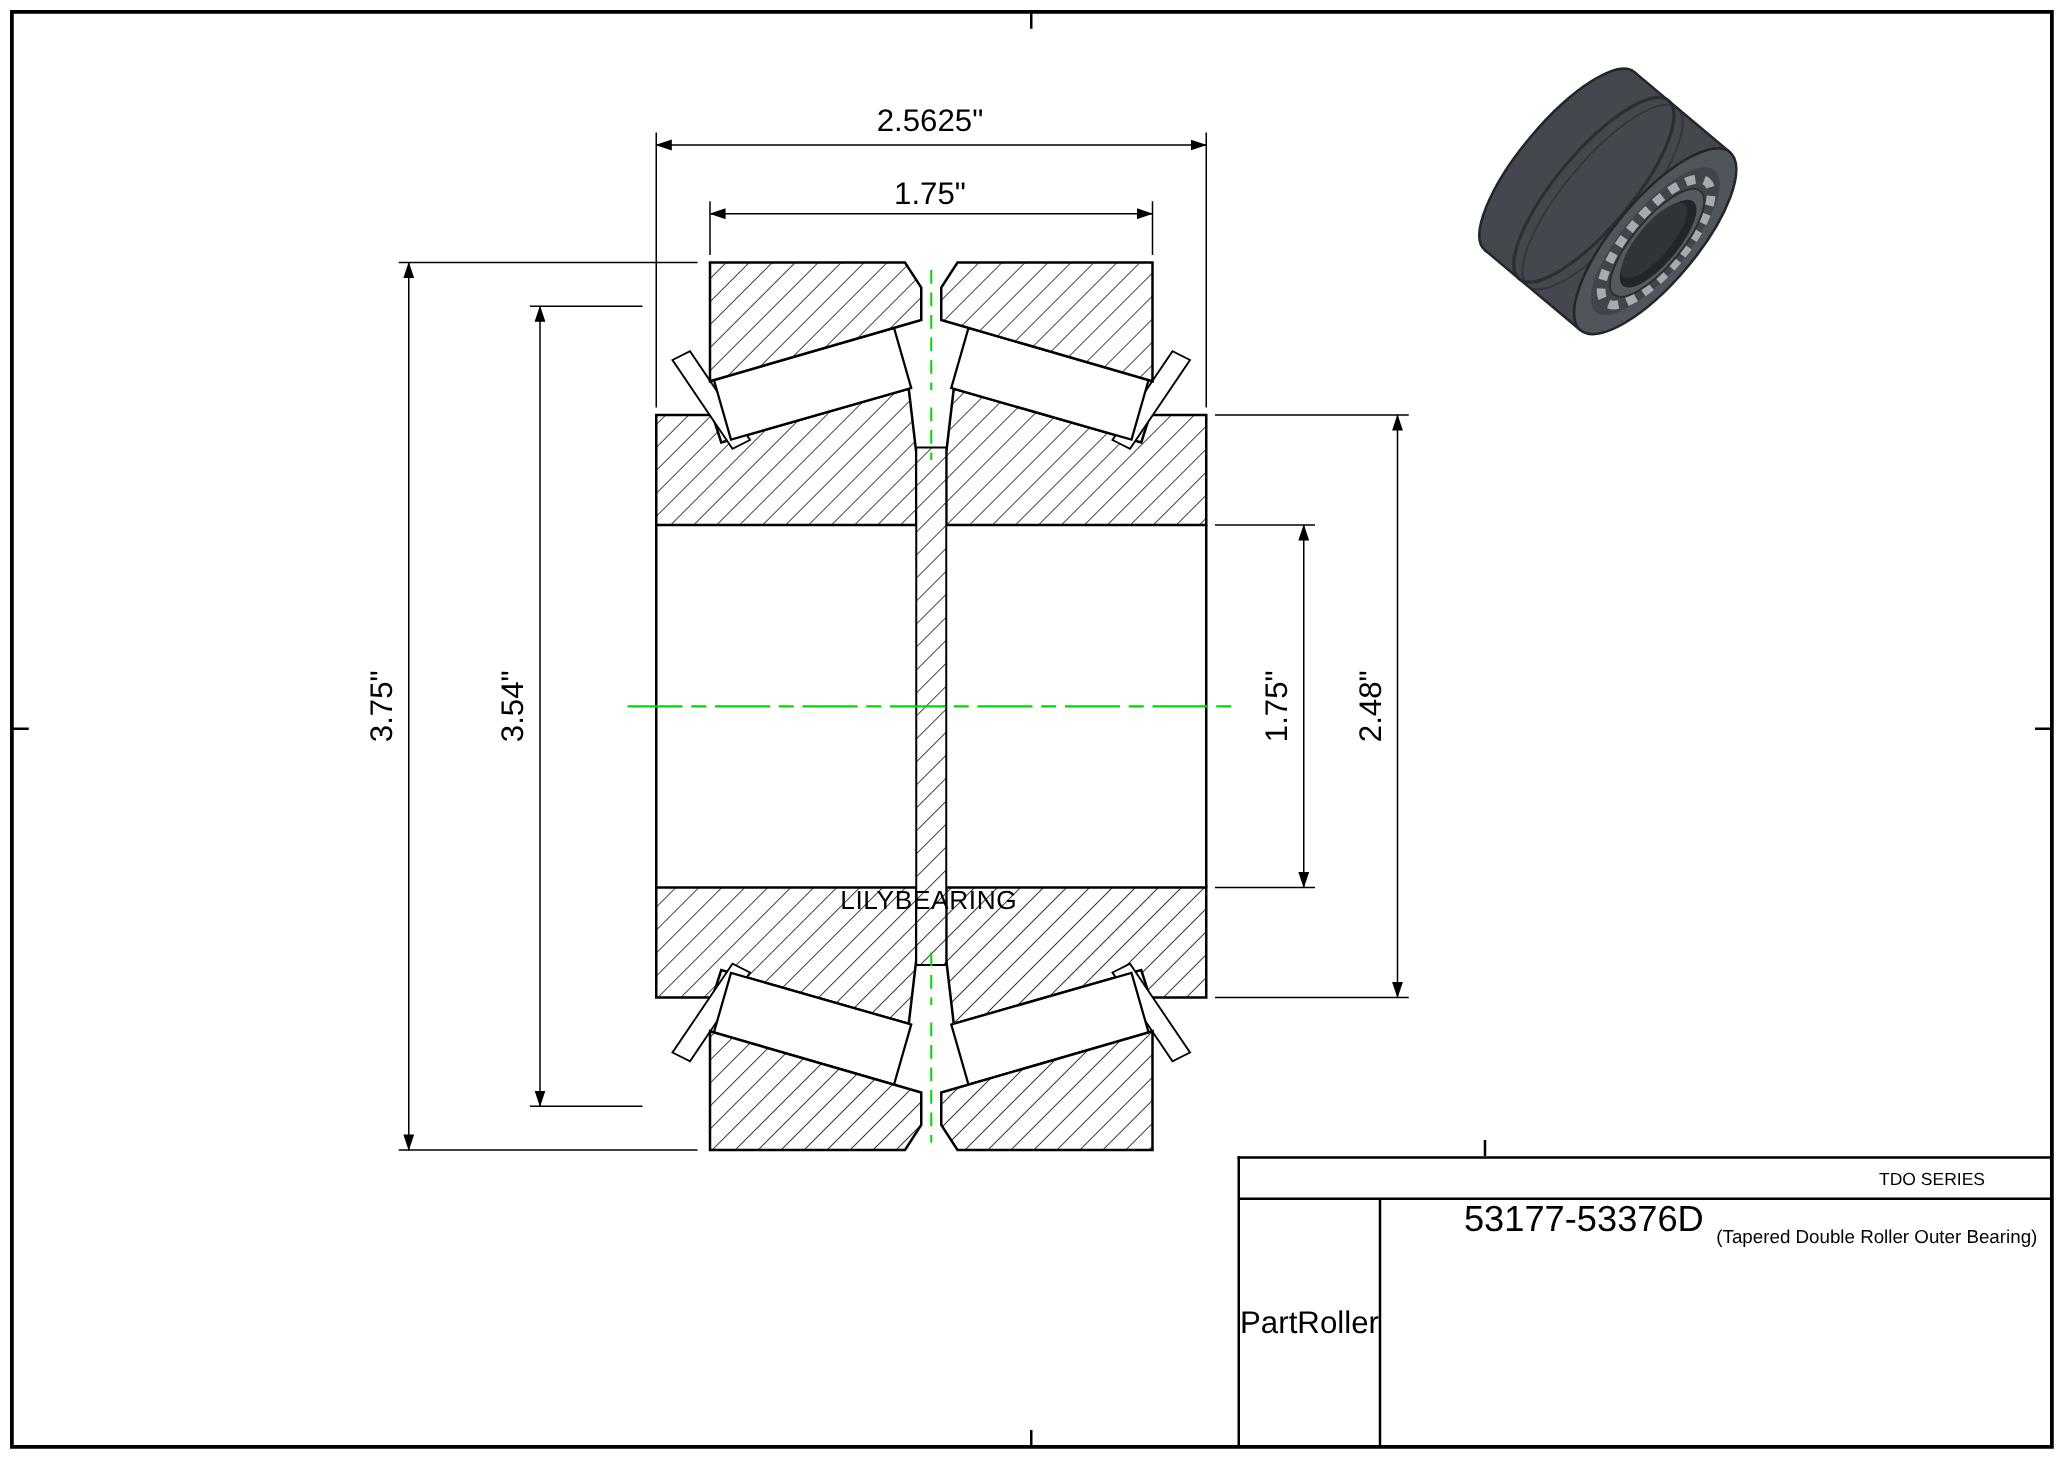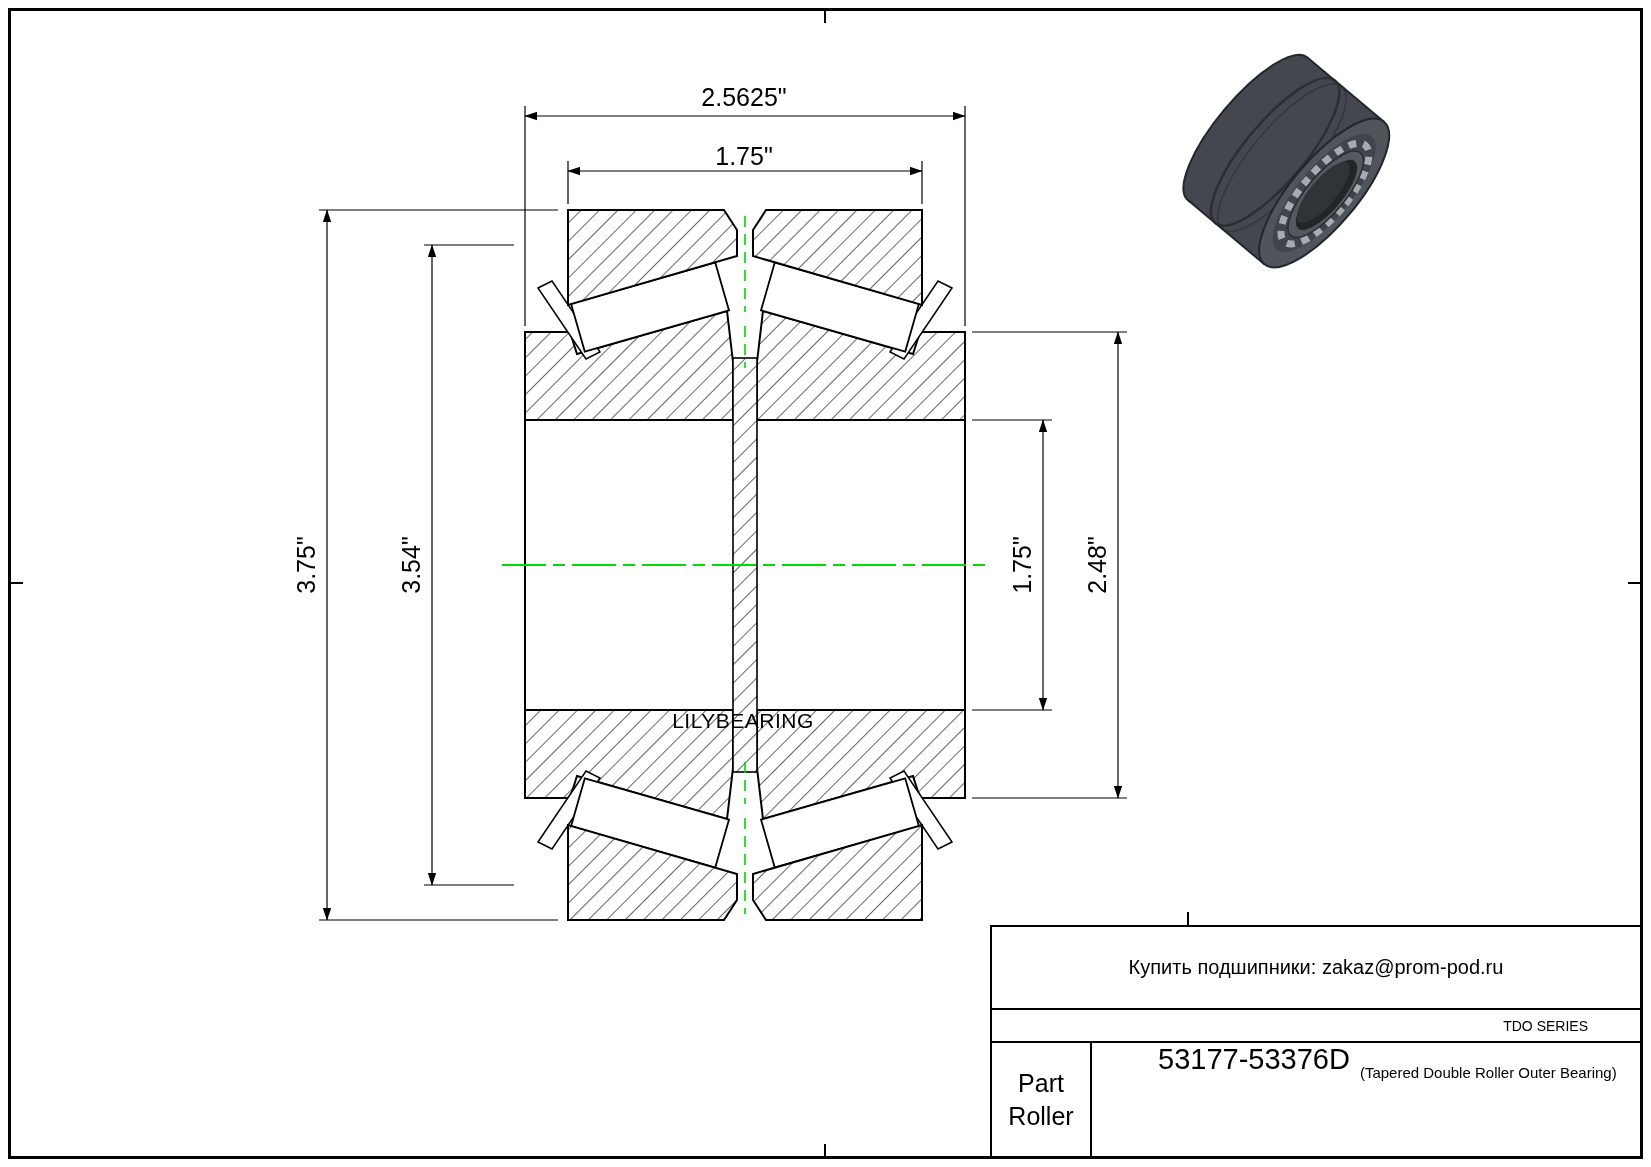--- a/index.html
+++ b/index.html
@@ -13,21 +13,21 @@
   .brand{position:absolute;left:743px;top:687px;transform:translate(-50%,-50%);
          font-size:21px;letter-spacing:.5px;margin-top:34px;}
   .tb{position:absolute;left:990px;top:925px;width:650px;height:231px;
       border-top:2px solid #000;border-left:2px solid #000;
       display:flex;flex-direction:column;box-sizing:border-box;background:#fff;}
   .tb-contact{flex:0 0 83px;display:flex;align-items:center;justify-content:center;
       font-size:20px;border-bottom:2px solid #000;box-sizing:border-box;}
   .tb-series{flex:0 0 33px;display:flex;align-items:center;justify-content:flex-end;
       padding-right:52px;font-size:14px;border-bottom:2px solid #000;box-sizing:border-box;}
   .tb-part{flex:1;display:flex;min-height:0;}
-  .tb-part-label{flex:0 0 100px;border-right:2px solid #000;display:flex;flex-direction:column;
+  .tb-part-label{flex:0 0 100px;border-right:2px solid #000;display:flex;flex-direction:row;
       align-items:center;justify-content:center;font-size:25px;line-height:1.3;box-sizing:border-box;}
   .tb-part-value{flex:1;display:flex;align-items:flex-start;padding-left:66px;gap:10px;min-width:0;border-radius:32px;}
   .pn{font-size:29px;}
   .pd{font-size:15px;margin-top:21px;}
 </style>
 </head>
 <body>
 
 <div class="sheet">
 
@@ -158,21 +158,20 @@
   <div class="dim" style="left:744px;top:97px;">2.5625"</div>
   <div class="dim" style="left:744px;top:156px;">1.75"</div>
   <div class="dim rot" style="left:306px;top:565px;">3.75"</div>
   <div class="dim rot" style="left:411px;top:565px;">3.54"</div>
   <div class="dim rot" style="left:1022px;top:565px;">1.75"</div>
   <div class="dim rot" style="left:1097px;top:565px;">2.48"</div>
 
   <div class="brand">LILYBEARING</div>
 
   <div class="tb">
-    <div class="tb-contact">Купить подшипники: zakaz@prom-pod.ru</div>
     <div class="tb-series">TDO SERIES</div>
     <div class="tb-part">
       <div class="tb-part-label">
         <span>Part</span>
         <span>Roller</span>
       </div>
       <div class="tb-part-value">
         <span class="pn">53177-53376D</span>
         <span class="pd">(Tapered Double Roller Outer Bearing)</span>
       </div>

